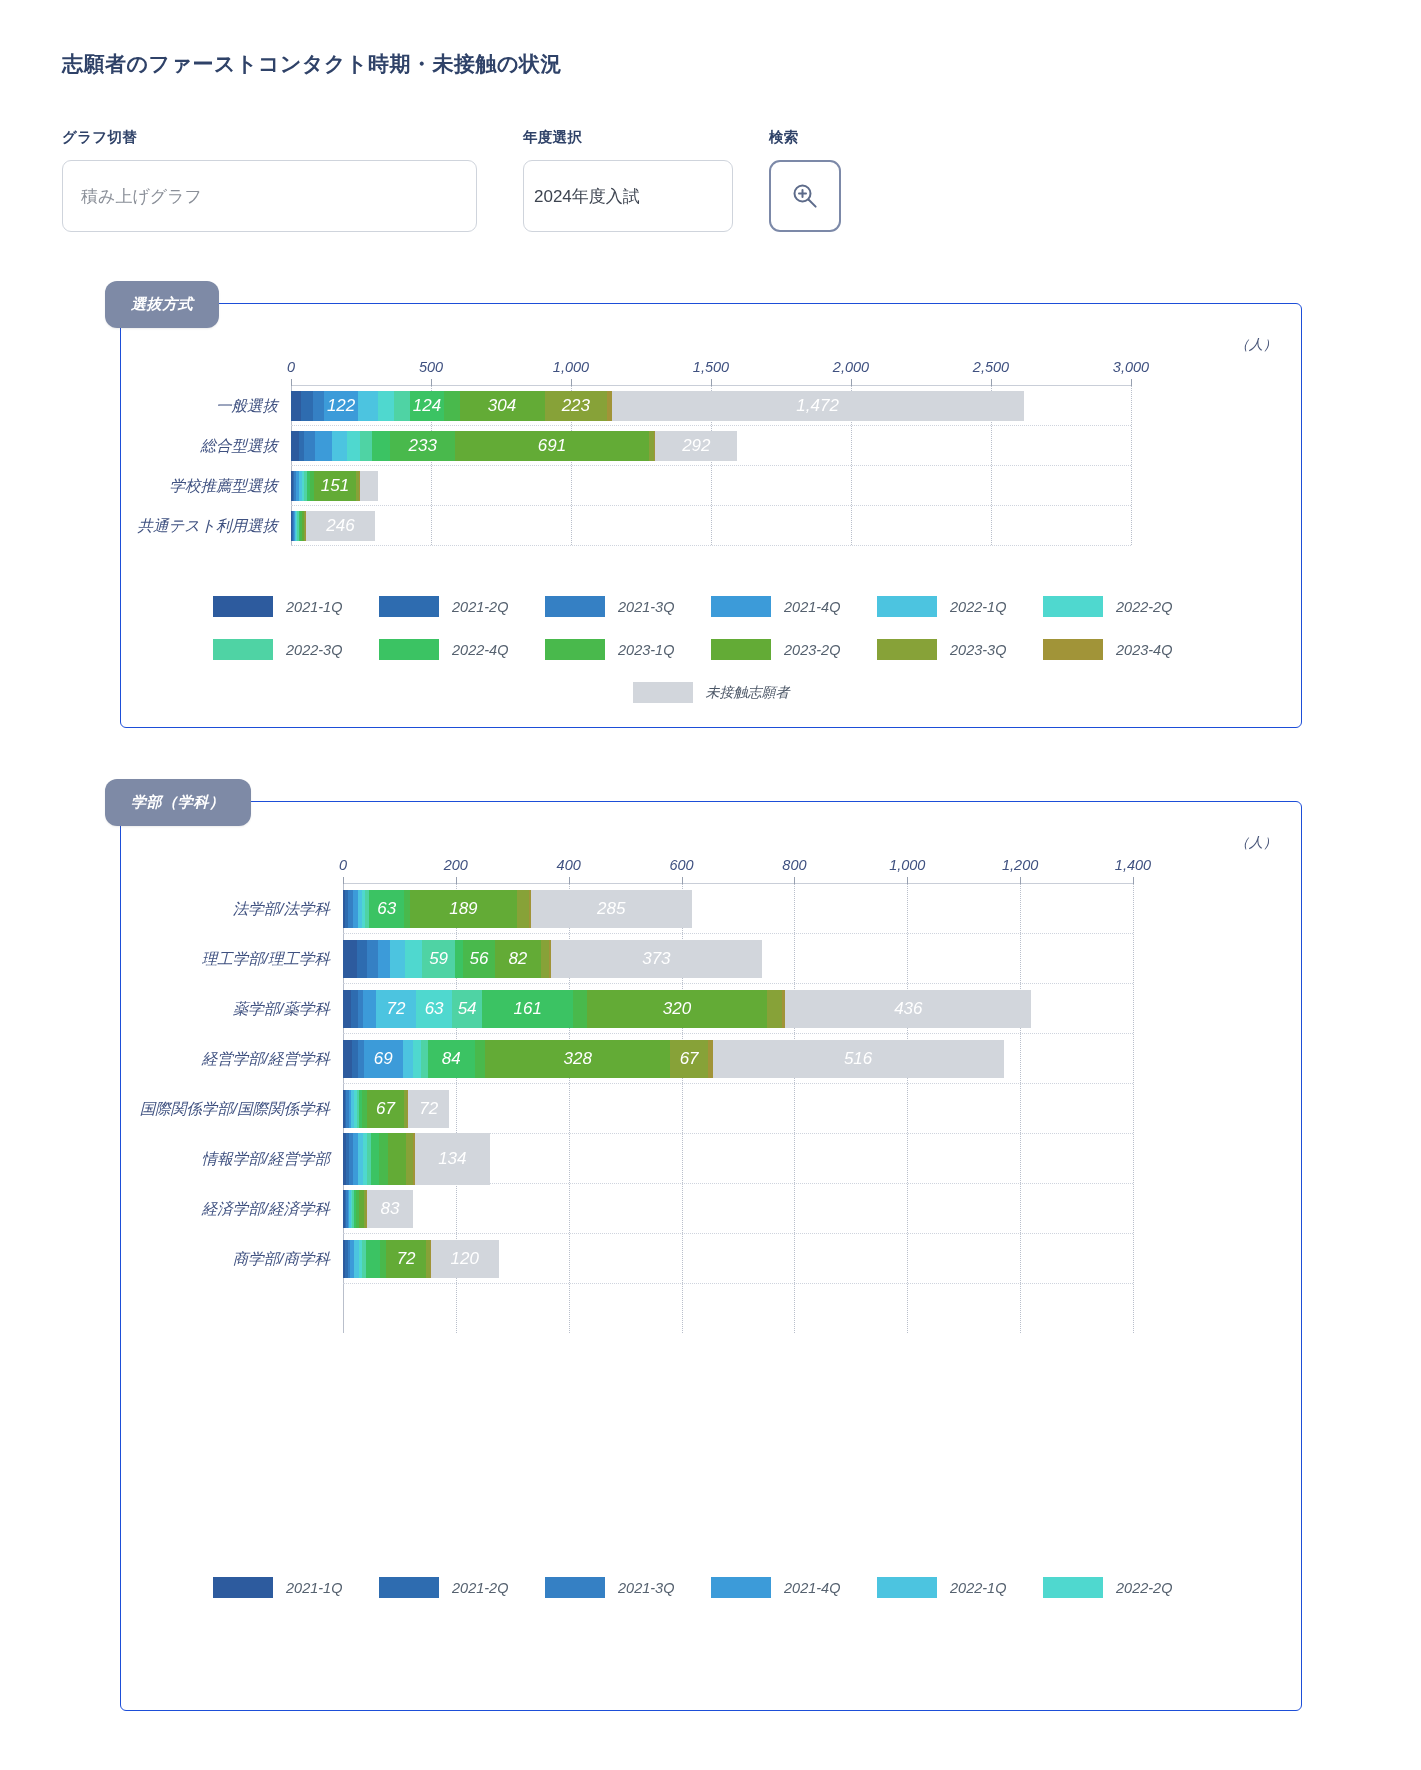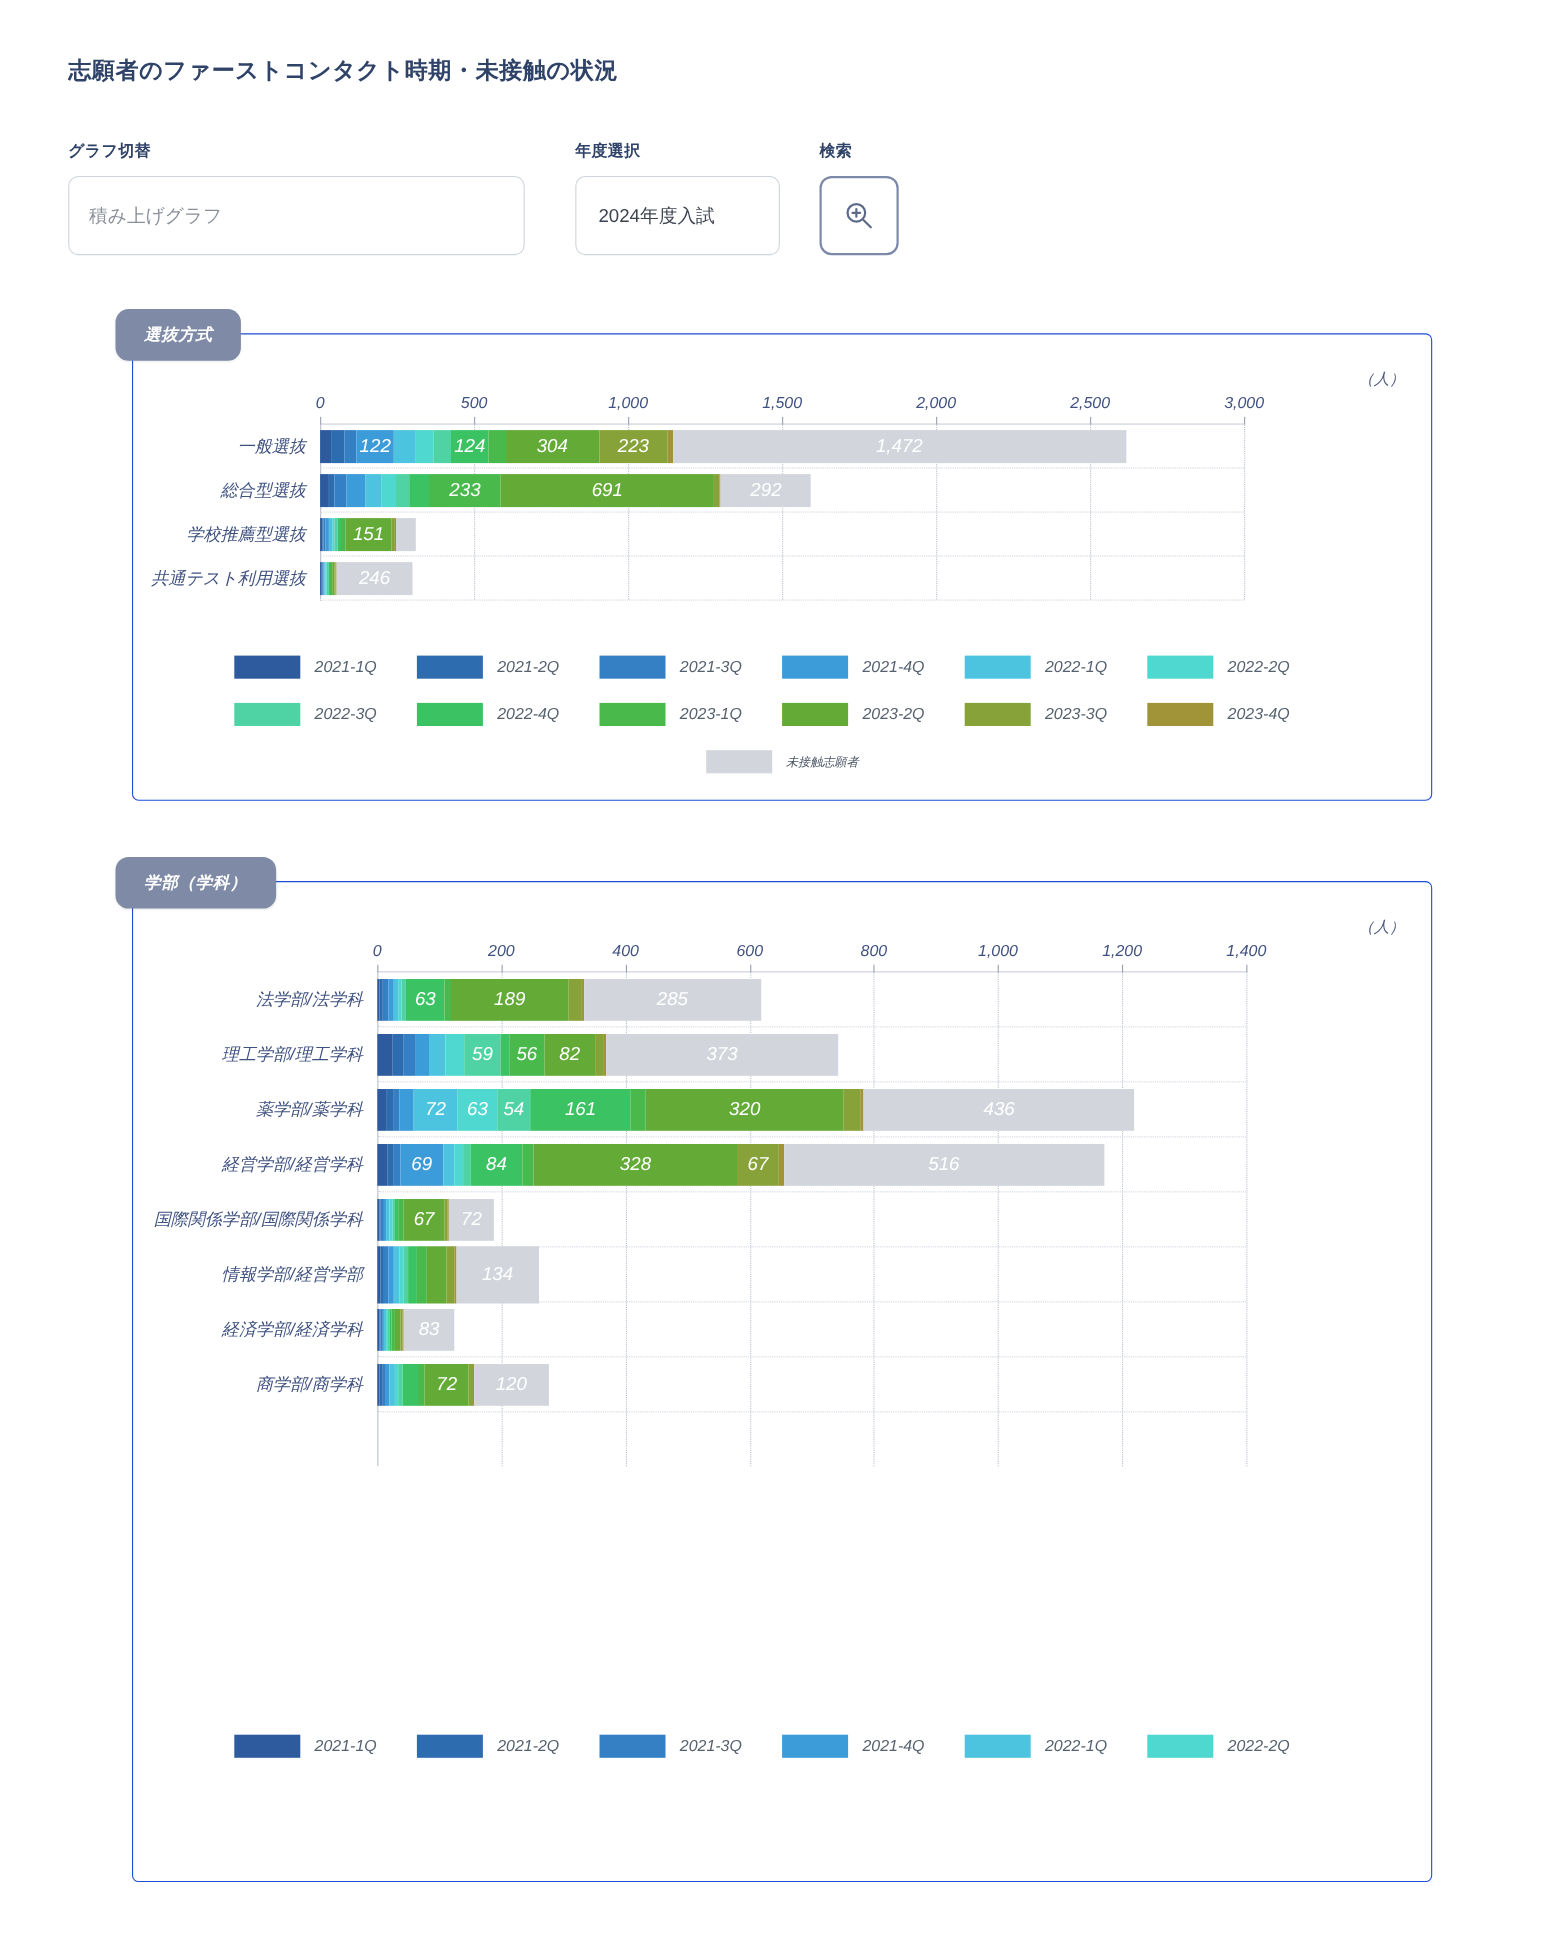--- a/index.html
+++ b/index.html
@@ -23,21 +23,21 @@
   .ctrl-label {
     font-size: 14.5px; font-weight: bold; color: #2f4268;
     margin-bottom: 13px; letter-spacing: .3px;
   }
   .select-box {
     height: 72px; border: 1px solid #cfd4dc; border-radius: 9px;
     background: #fff; display: flex; align-items: center;
     padding: 0 18px; font-size: 17px; color: #8a8f98;
   }
   .select-box.wide { width: 415px; }
-  .select-box.narrow { width: 186px; color: #3d4450; justify-content: flex-start; padding-left: 20px; }
+  .select-box.narrow { width: 210px; color: #3d4450; justify-content: flex-start; padding-left: 10px; }
   .search-btn {
     width: 72px; height: 72px; border: 2px solid #7c89a8; border-radius: 11px;
     background: #fff; display: flex; align-items: center; justify-content: center;
     cursor: pointer;
   }
   .search-btn svg { display: block; }
   .gap-a { width: 46px; }
   .gap-b { width: 36px; }
 
   
@@ -322,21 +322,21 @@
           <div class="legend-text">2023-3Q</div>
         </div>
         <div class="legend-item" style="width: 166px;">
           <div class="legend-swatch" style="background: rgb(161, 148, 56);"></div>
           <div class="legend-text">2023-4Q</div>
         </div>
       </div>
       <div class="legend-row">
         <div class="legend-item">
           <div class="legend-swatch" style="background: rgb(210, 214, 220);"></div>
-          <div class="legend-text" style="font-size: 11px; color: rgb(74, 85, 101);">未接触志願者</div>
+          <div class="legend-text" style="font-size: 14px; color: rgb(74, 85, 101);">未接触志願者</div>
         </div>
       </div>
     </div>
 </div>
 
 <div class="panel" id="panel-2">
   <div class="panel-tab">学部（学科）</div>
   <div class="unit-label">（人）</div>
   <div class="chart" id="chart-2" style="left: 222px; top: 55px; width: 790px;">
       <div class="axis-row">

